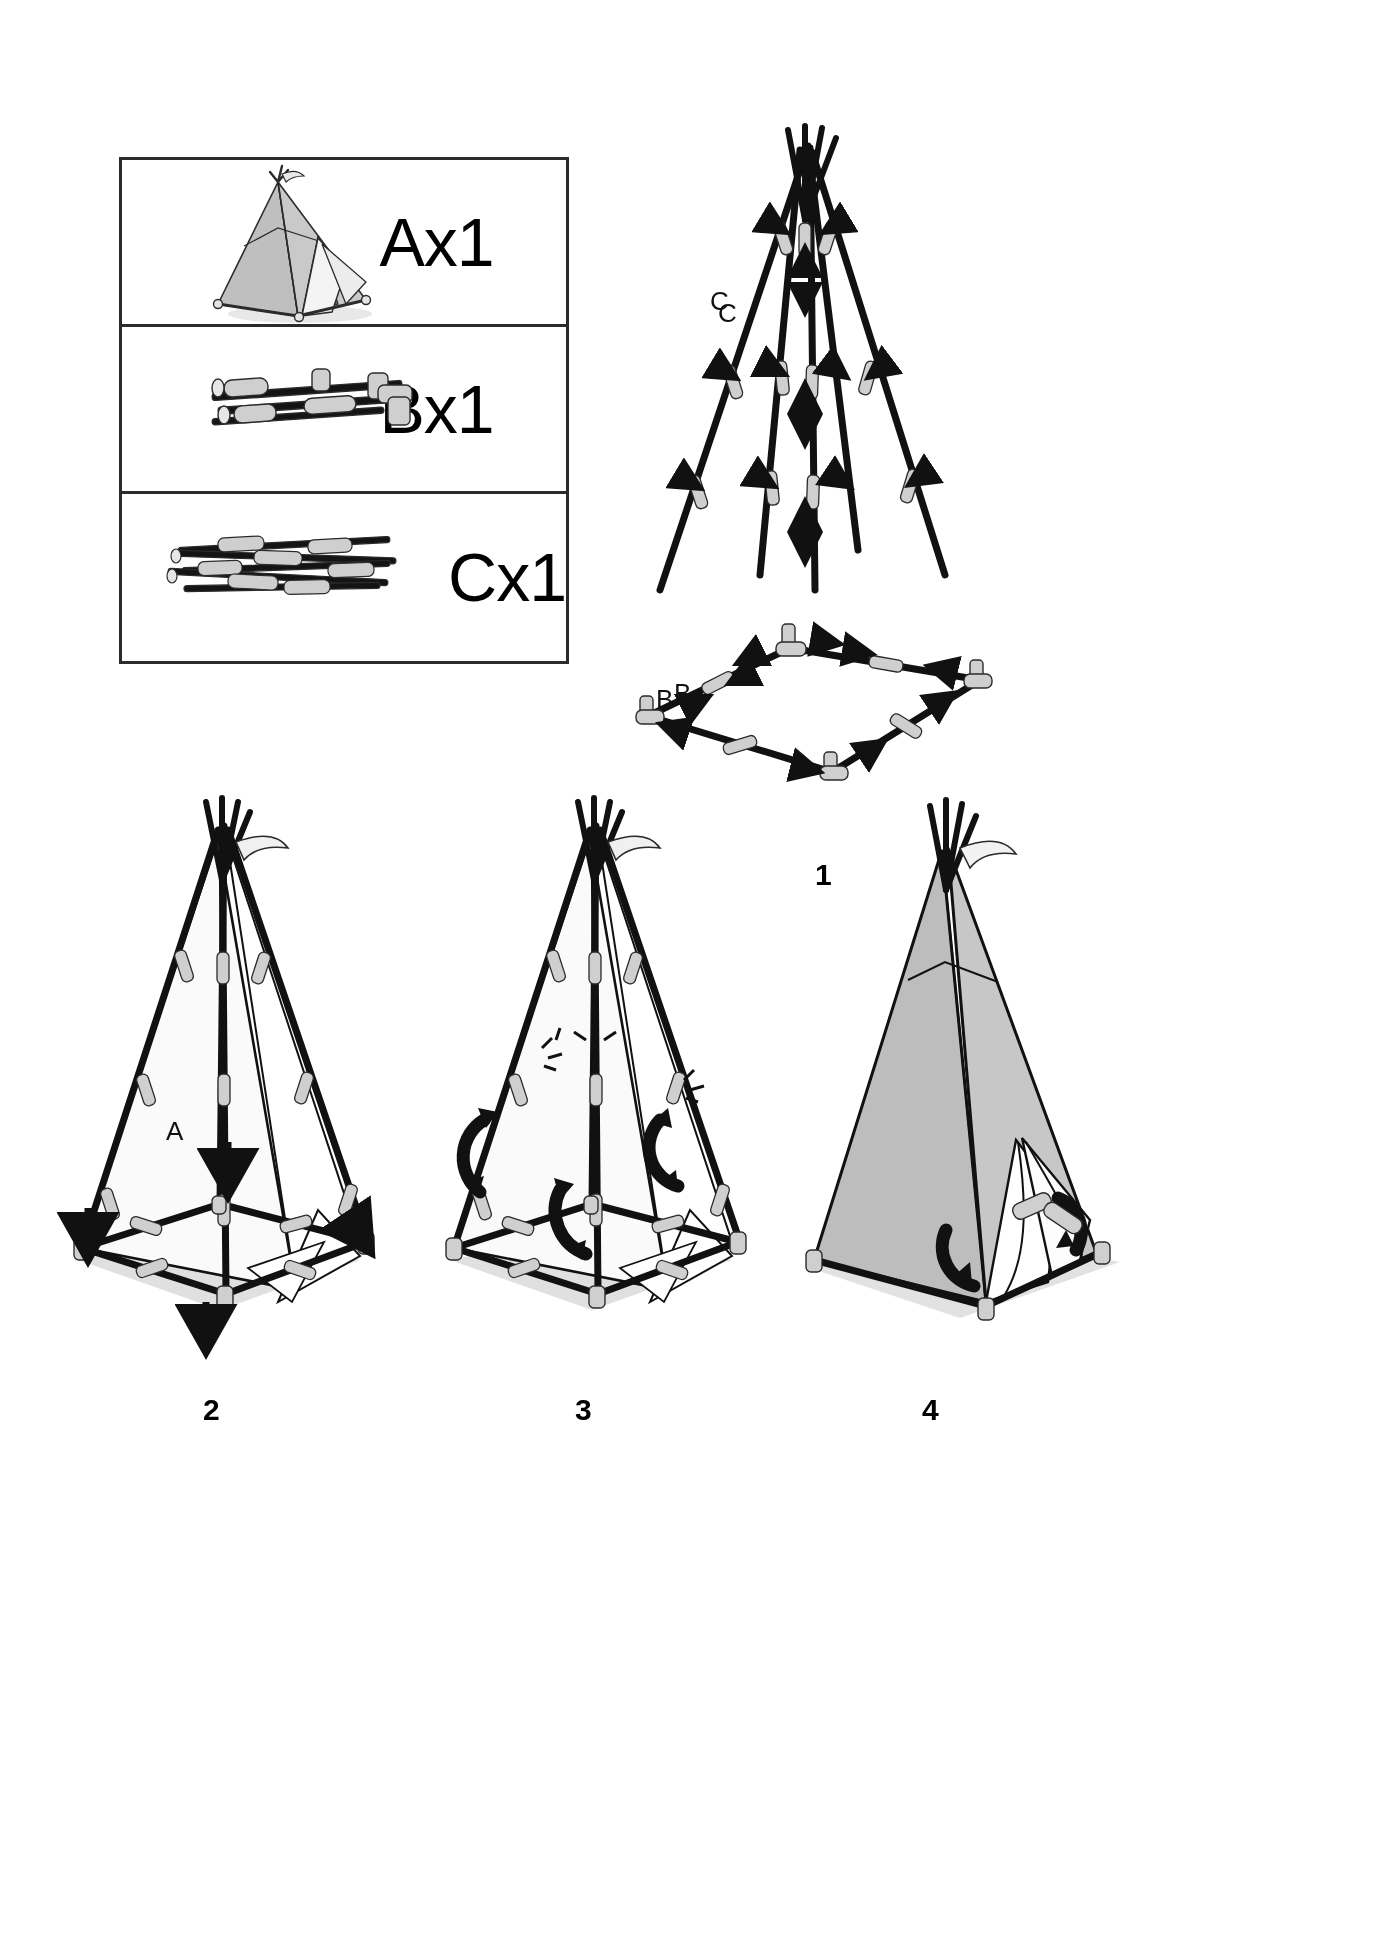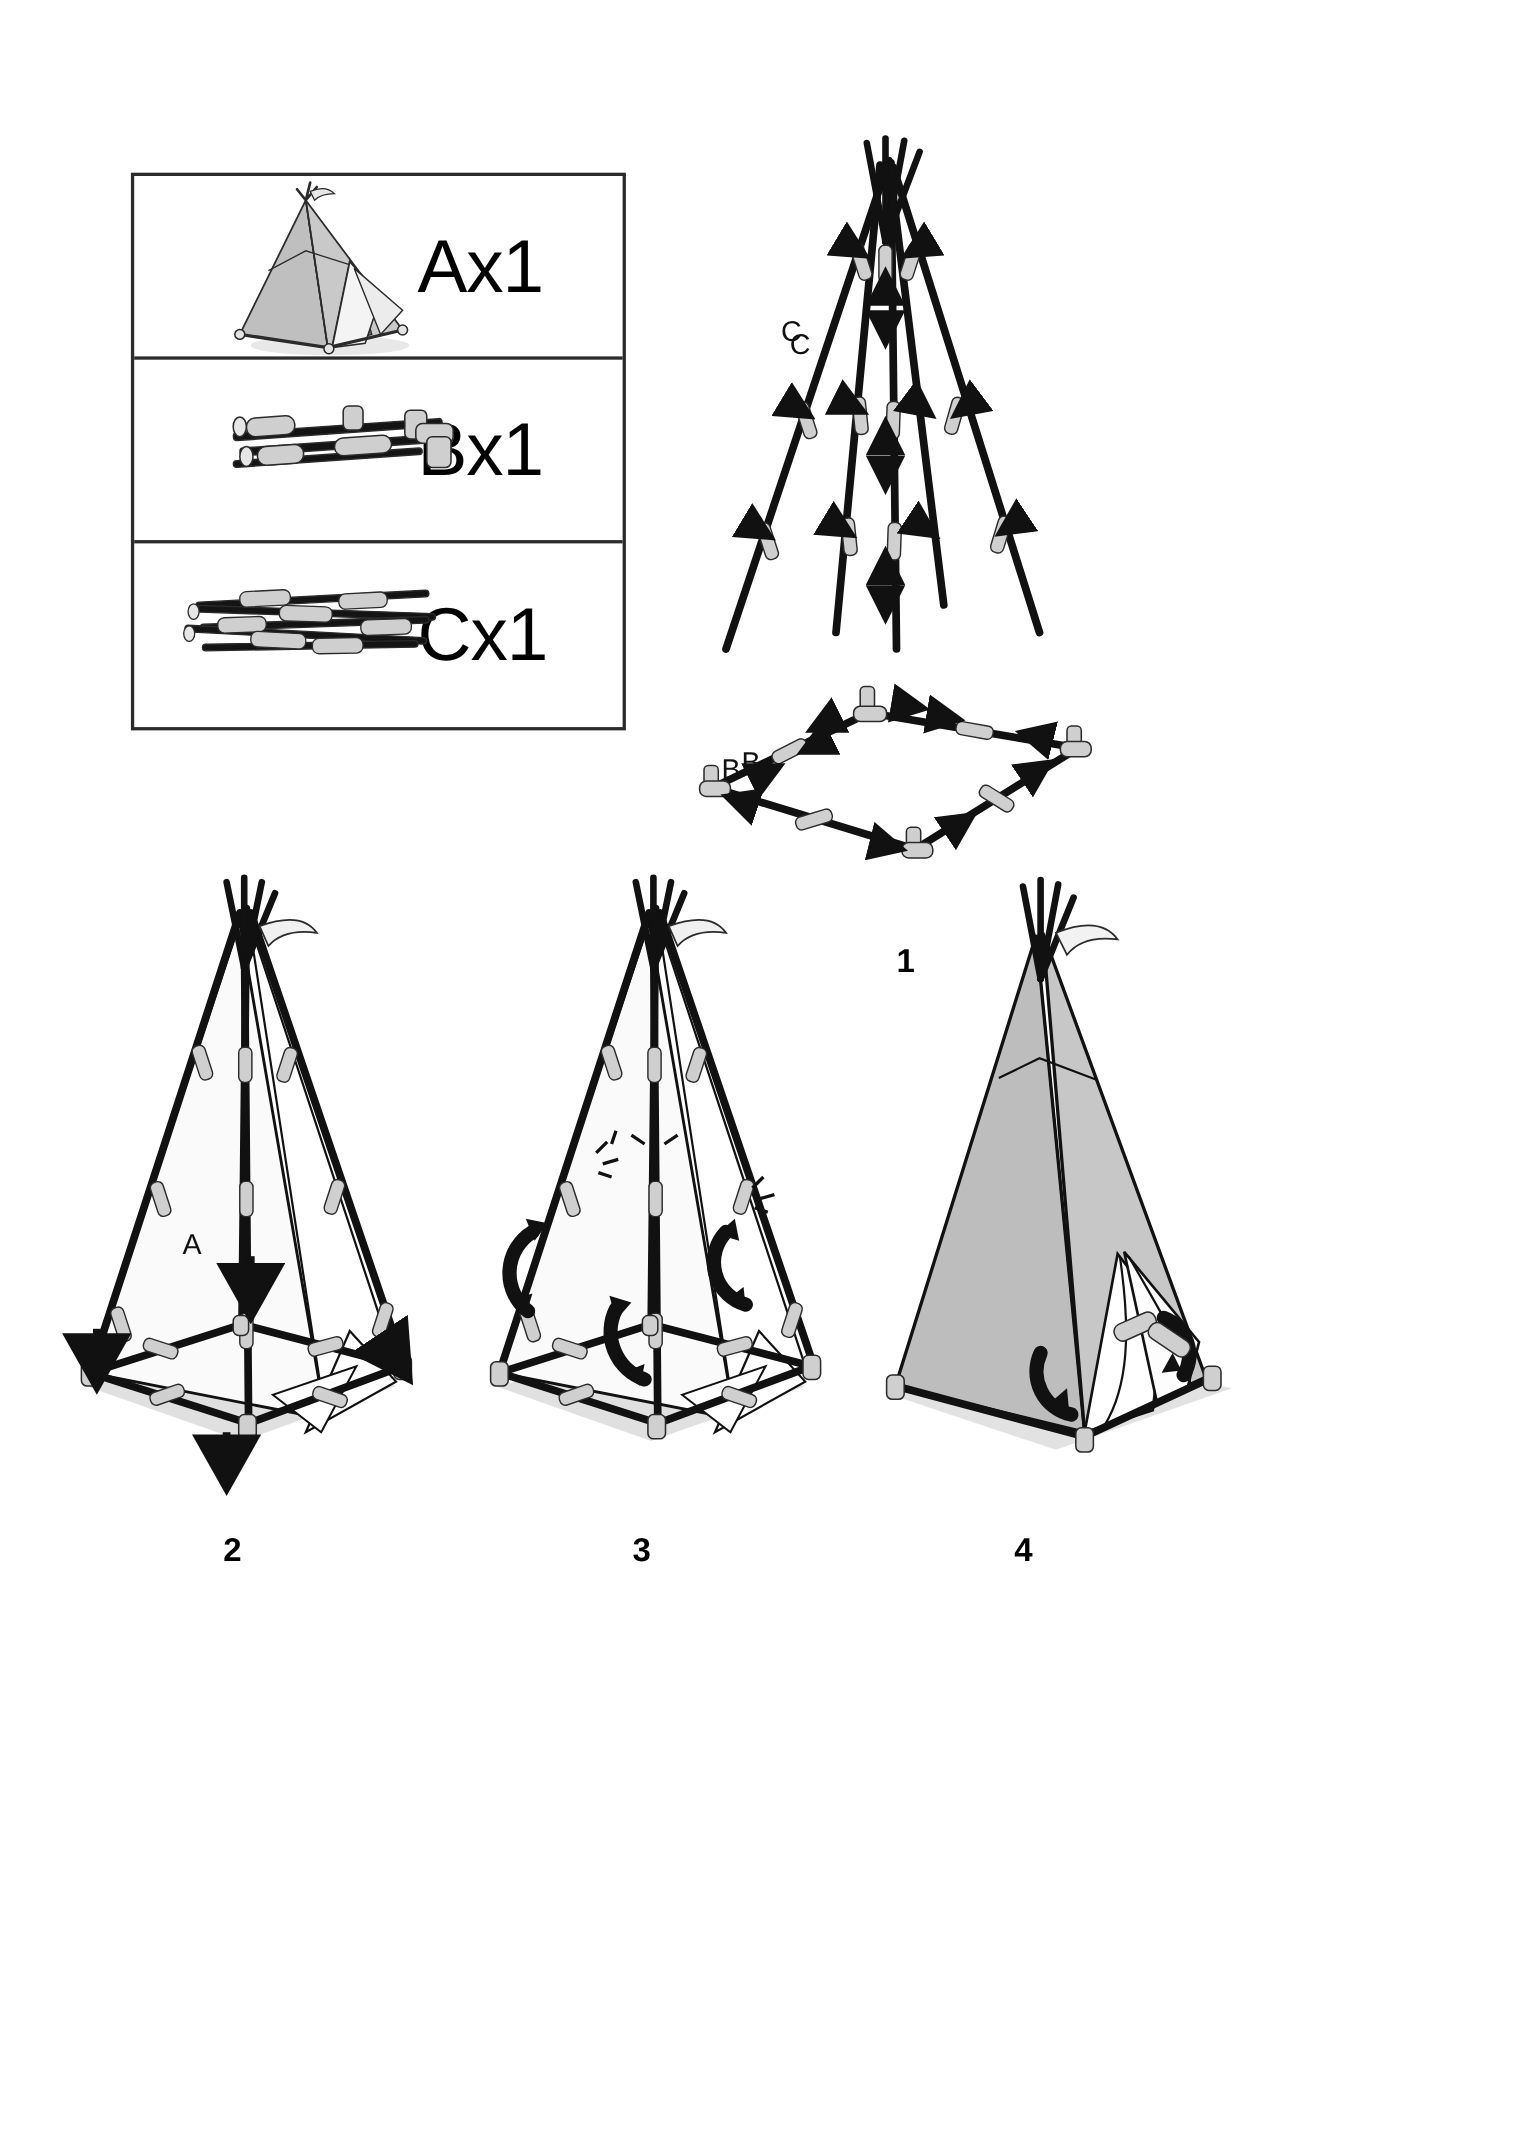--- a/index.html
+++ b/index.html
@@ -11,21 +11,21 @@
 
   
   .parts-box{
     position:absolute;left:119px;top:157px;width:450px;height:507px;
     border:3px solid #2b2b2b;box-sizing:border-box;background:#fff;
   }
   .parts-row{
     position:relative;height:33.3333%;box-sizing:border-box;
     border-bottom:3px solid #2b2b2b;display:flex;align-items:center;
   }
-  .parts-row:last-child{border-bottom:none;}
+  .parts-row:last-child{border-bottom:none;justify-content:space-between;}
   .part-art{width:58%;height:100%;position:relative;}
   .part-label{
     font-size:68px;font-weight:400;letter-spacing:-1px;
     font-family:"Liberation Sans", sans-serif;line-height:1;
     white-space:nowrap;
   }
 
   
   .svgwrap{position:absolute;}
   svg{display:block;overflow:visible;}

